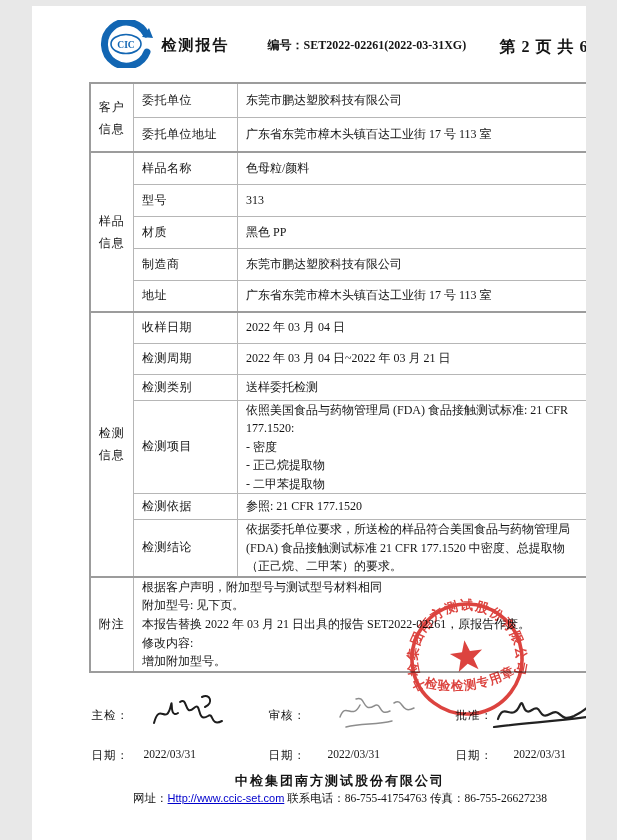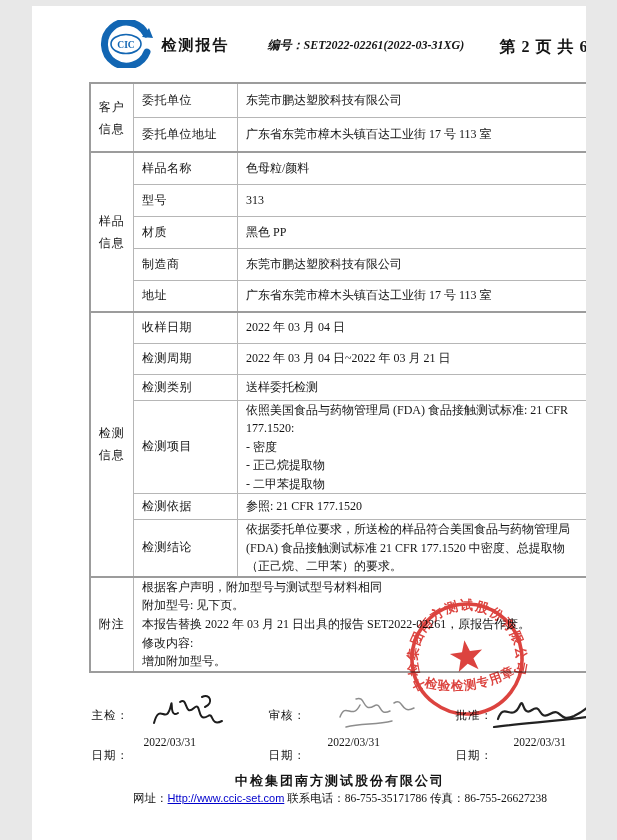--- a/index.html
+++ b/index.html
@@ -5,21 +5,21 @@
   html,body{margin:0;padding:0;background:#e8e8e8;}
   .page{
     position:relative;width:554px;height:840px;background:#ffffff;
     font-family:"Liberation Serif","DejaVu Serif",serif;color:#141414;
     overflow:hidden;margin:6px auto;
   }
   
   .header{position:absolute;left:0;top:0;width:617px;height:76px;}
   .logo{position:absolute;left:67px;top:14px;width:56px;height:48px;}
   .hdr-title{position:absolute;left:130px;top:30px;font-size:15px;font-weight:bold;letter-spacing:2px;}
-  .hdr-no{position:absolute;left:236px;top:31px;font-size:12px;font-weight:bold;font-style:italic;}
+  .hdr-no{position:absolute;left:236px;top:31px;font-size:12px;font-weight:bold;}
   .hdr-page{position:absolute;left:468px;top:31px;font-size:16px;font-weight:bold;letter-spacing:1px;}
   
   table.report{
     position:absolute;left:57px;top:76px;width:503px;
     border-collapse:collapse;table-layout:fixed;
     font-size:12px;border:2px solid #9c9c9c;
   }
   table.report td{border:1px solid #b6b6b6;padding:0 8px;vertical-align:middle;}
   tr.sec-top td{border-top:2px solid #9c9c9c;}
   td.sec{text-align:center;padding:0 3px;line-height:22px;letter-spacing:1px;}
@@ -27,21 +27,21 @@
   td.val{padding-left:8px;}
   td.multi{vertical-align:middle;padding:5px 8px;}
   .cell-line{line-height:18.5px;white-space:nowrap;}
   td.wrap{line-height:18.6px;padding:4px 8px;}
   td.note{vertical-align:middle;padding:4px 8px;}
   .note .cell-line{line-height:18.6px;}
   
   .sigzone{position:absolute;left:0;top:685px;width:617px;height:80px;font-size:11.5px;}
   .role{position:absolute;top:17px;letter-spacing:1px;}
   .datelbl{position:absolute;top:57px;letter-spacing:1px;}
-  .dateval{position:absolute;top:45px;}
+  .dateval{position:absolute;top:57px;}
   .sig{position:absolute;}
   
   .stamp{position:absolute;left:374px;top:592px;width:122px;height:122px;
          mix-blend-mode:multiply;opacity:0.92;z-index:5;}
   
   .footer{position:absolute;left:0;top:766px;width:617px;text-align:center;}
   .f-company{font-size:13px;font-weight:bold;letter-spacing:2px;line-height:18px;}
   .f-line{font-size:11.5px;line-height:16.5px;}
   .f-link{color:#0000cc;text-decoration:underline;font-family:Liberation Sans, sans-serif;font-size:11px;}
 </style>
@@ -197,18 +197,18 @@
       <text font-size="12.5" font-weight="bold" fill="#d9332e" letter-spacing="1" font-family="Liberation Serif, DejaVu Serif, serif">
         <textPath href="#bannerPath" startOffset="50%" text-anchor="middle">检验检测专用章</textPath>
       </text>
     </g>
   </svg>
 
   <div class="footer">
     <div class="f-company">中检集团南方测试股份有限公司</div>
     <div class="f-line">
       <span>网址：</span><a class="f-link" href="#">Http://www.ccic-set.com</a>
-      <span>联系电话：86-755-35171786</span>
+      <span>联系电话：86-755-41754763</span>
       <span>传真：86-755-26627238</span>
     </div>
   </div>
 
 </div>
 
 </body></html>

